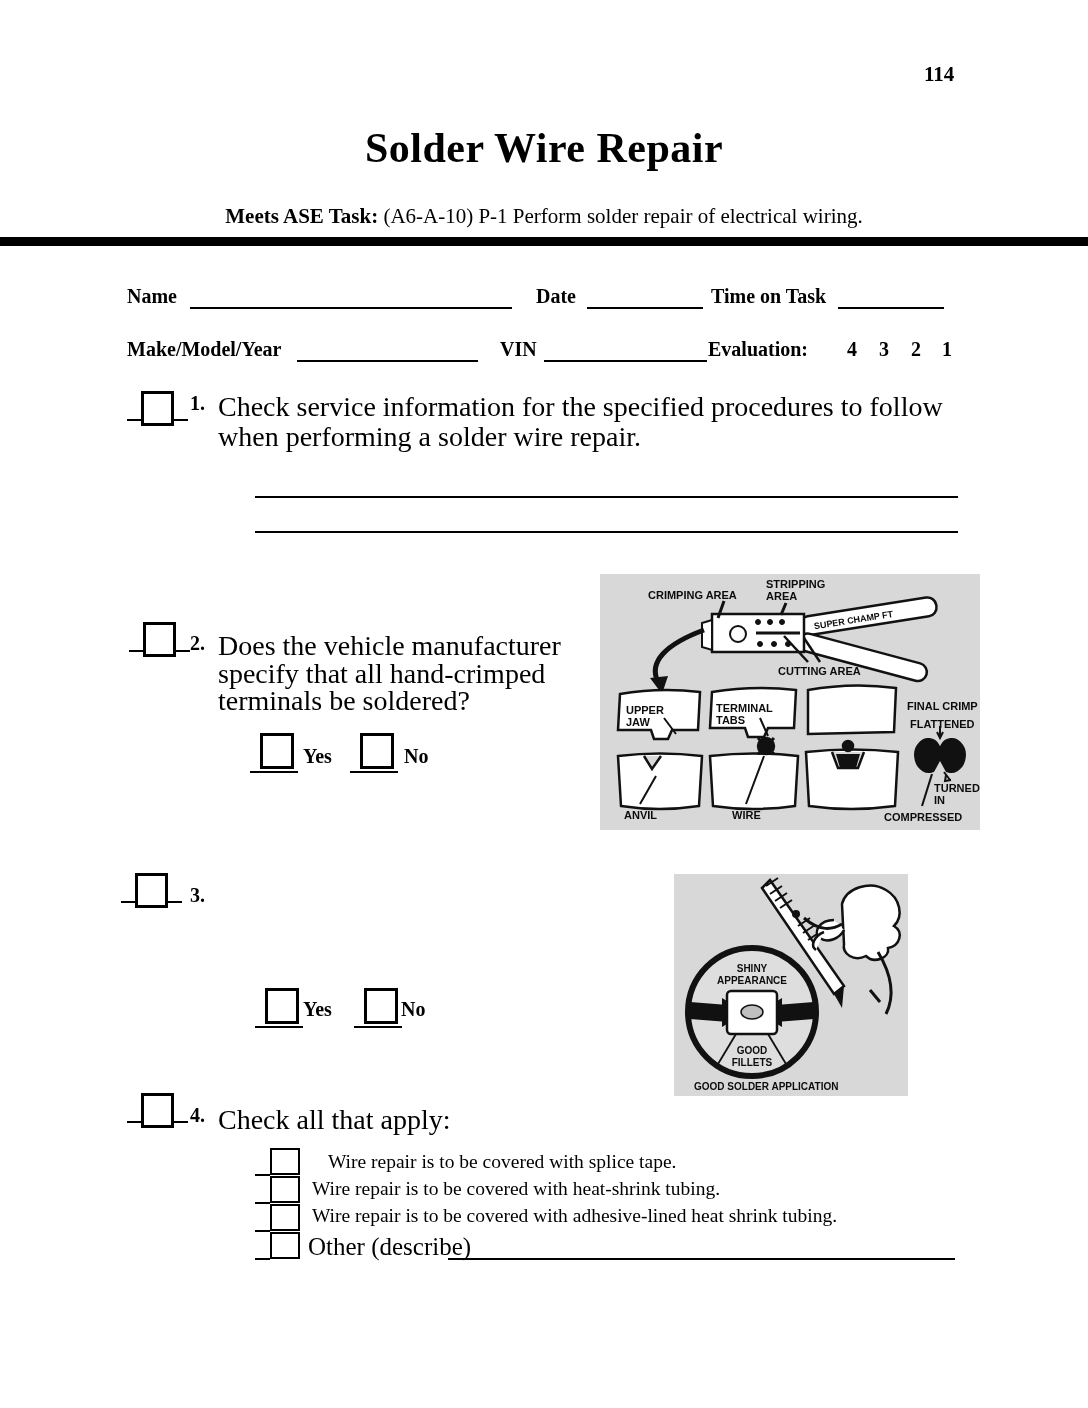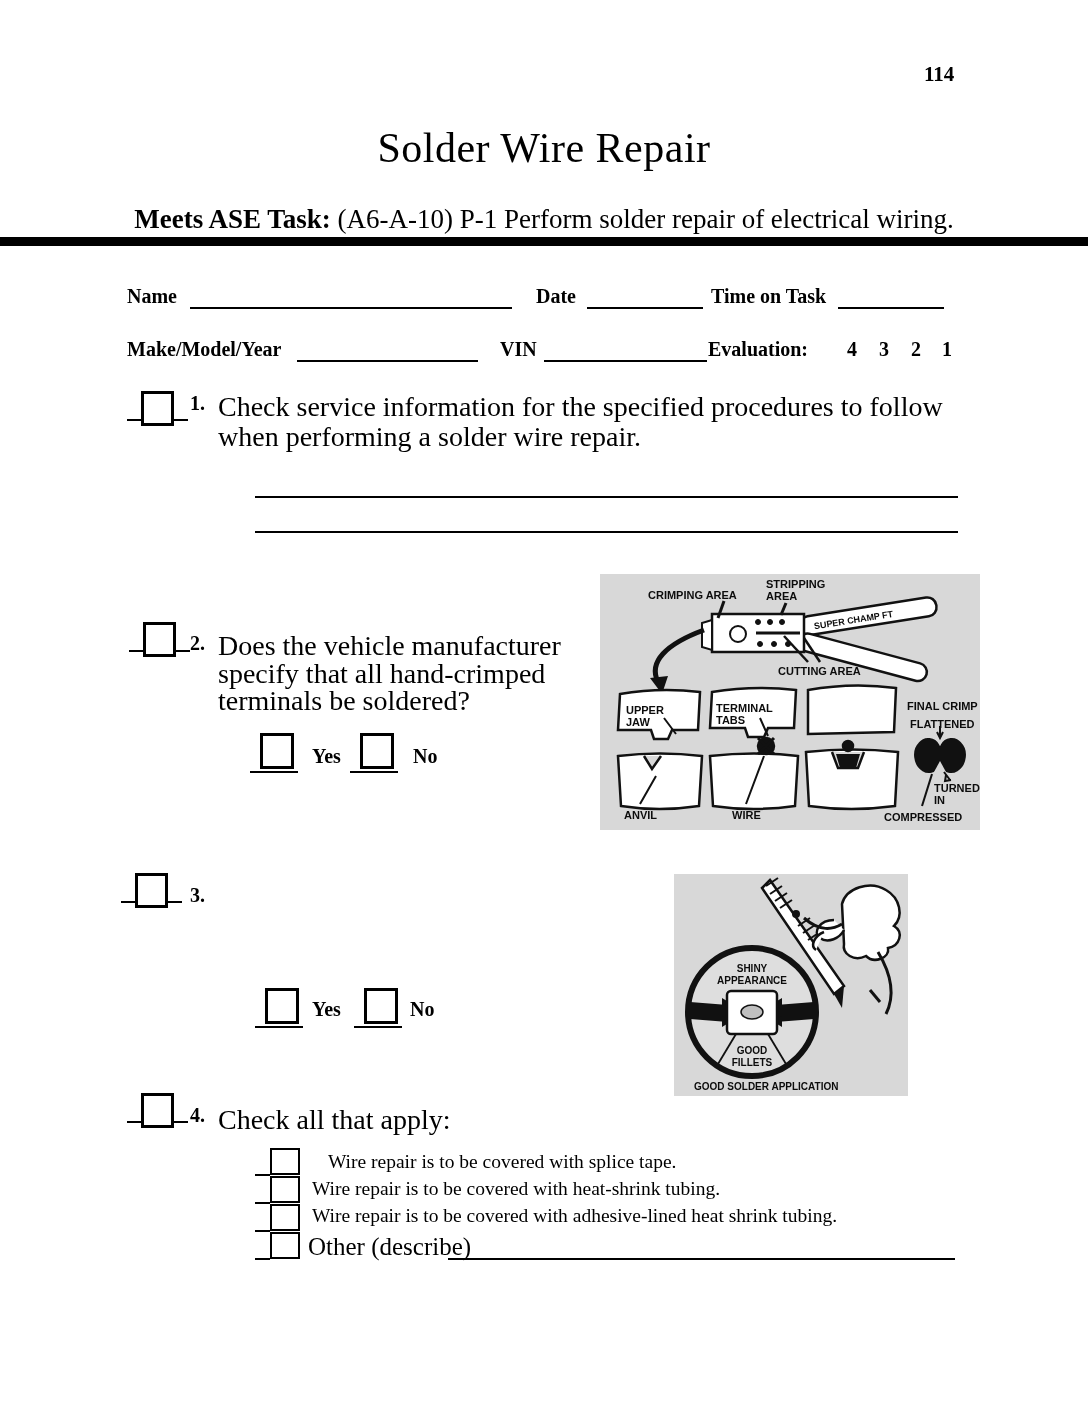--- a/index.html
+++ b/index.html
@@ -7,39 +7,39 @@
     position:relative;
     width:1088px;height:1408px;
     background:#ffffff;
     font-family:"Liberation Serif", serif;
     color:#000;
     overflow:hidden;
   }
   .b{font-weight:bold;}
   .page-number{position:absolute;left:924px;top:62px;font-size:21px;font-weight:bold;}
   .title{position:absolute;left:0;top:124px;width:100%;text-align:center;
-         font-size:42px;font-weight:normal;margin:0;letter-spacing:0.5px;}
-  .meets{position:absolute;left:0;top:204px;width:100%;text-align:center;font-size:27px;}
+         font-size:42px;font-weight:bold;margin:0;letter-spacing:0.5px;}
+  .meets{position:absolute;left:0;top:204px;width:100%;text-align:center;font-size:21px;}
   .rule{position:absolute;left:0;top:237px;width:1088px;height:9px;background:#000;}
   .lbl{position:absolute;font-size:20px;font-weight:bold;white-space:nowrap;}
   .blank{position:absolute;height:22px;border-bottom:2px solid #000;}
   .evalnum{position:absolute;font-size:20px;font-weight:bold;}
   
   .cbx{position:absolute;width:27px;height:29px;border:3px solid #000;background:#fff;}
   .cbx.dual::before{content:"";position:absolute;left:-17px;bottom:2px;width:14px;border-bottom:2px solid #000;}
   .cbx.dual::after{content:"";position:absolute;right:-17px;bottom:2px;width:14px;border-bottom:2px solid #000;}
   
   .cbx.under{width:28px;height:30px;}
   .cbx.under::before{content:"";position:absolute;left:-13px;bottom:-7px;width:48px;border-bottom:2px solid #000;}
   
   .cbx.opt{width:26px;height:23px;border-width:2.5px;}
   .cbx.opt::before{content:"";position:absolute;left:-17px;bottom:-2.5px;width:15px;border-bottom:2px solid #000;}
   .tnum{position:absolute;font-size:20px;font-weight:bold;}
   .ttext{position:absolute;font-size:28px;}
-  .yn{position:absolute;font-size:20px;font-weight:bold;margin-left:9px;}
+  .yn{position:absolute;font-size:20px;font-weight:bold;}
   .ansline{position:absolute;height:0;border-bottom:2px solid #000;}
   .figure{position:absolute;}
   .figure svg{display:block;}
   .figlbl{font-family:"Liberation Sans",sans-serif;font-weight:bold;fill:#0c0c0c;}
 </style>
 </head>
 <body>
 
 <div class="page">
 

